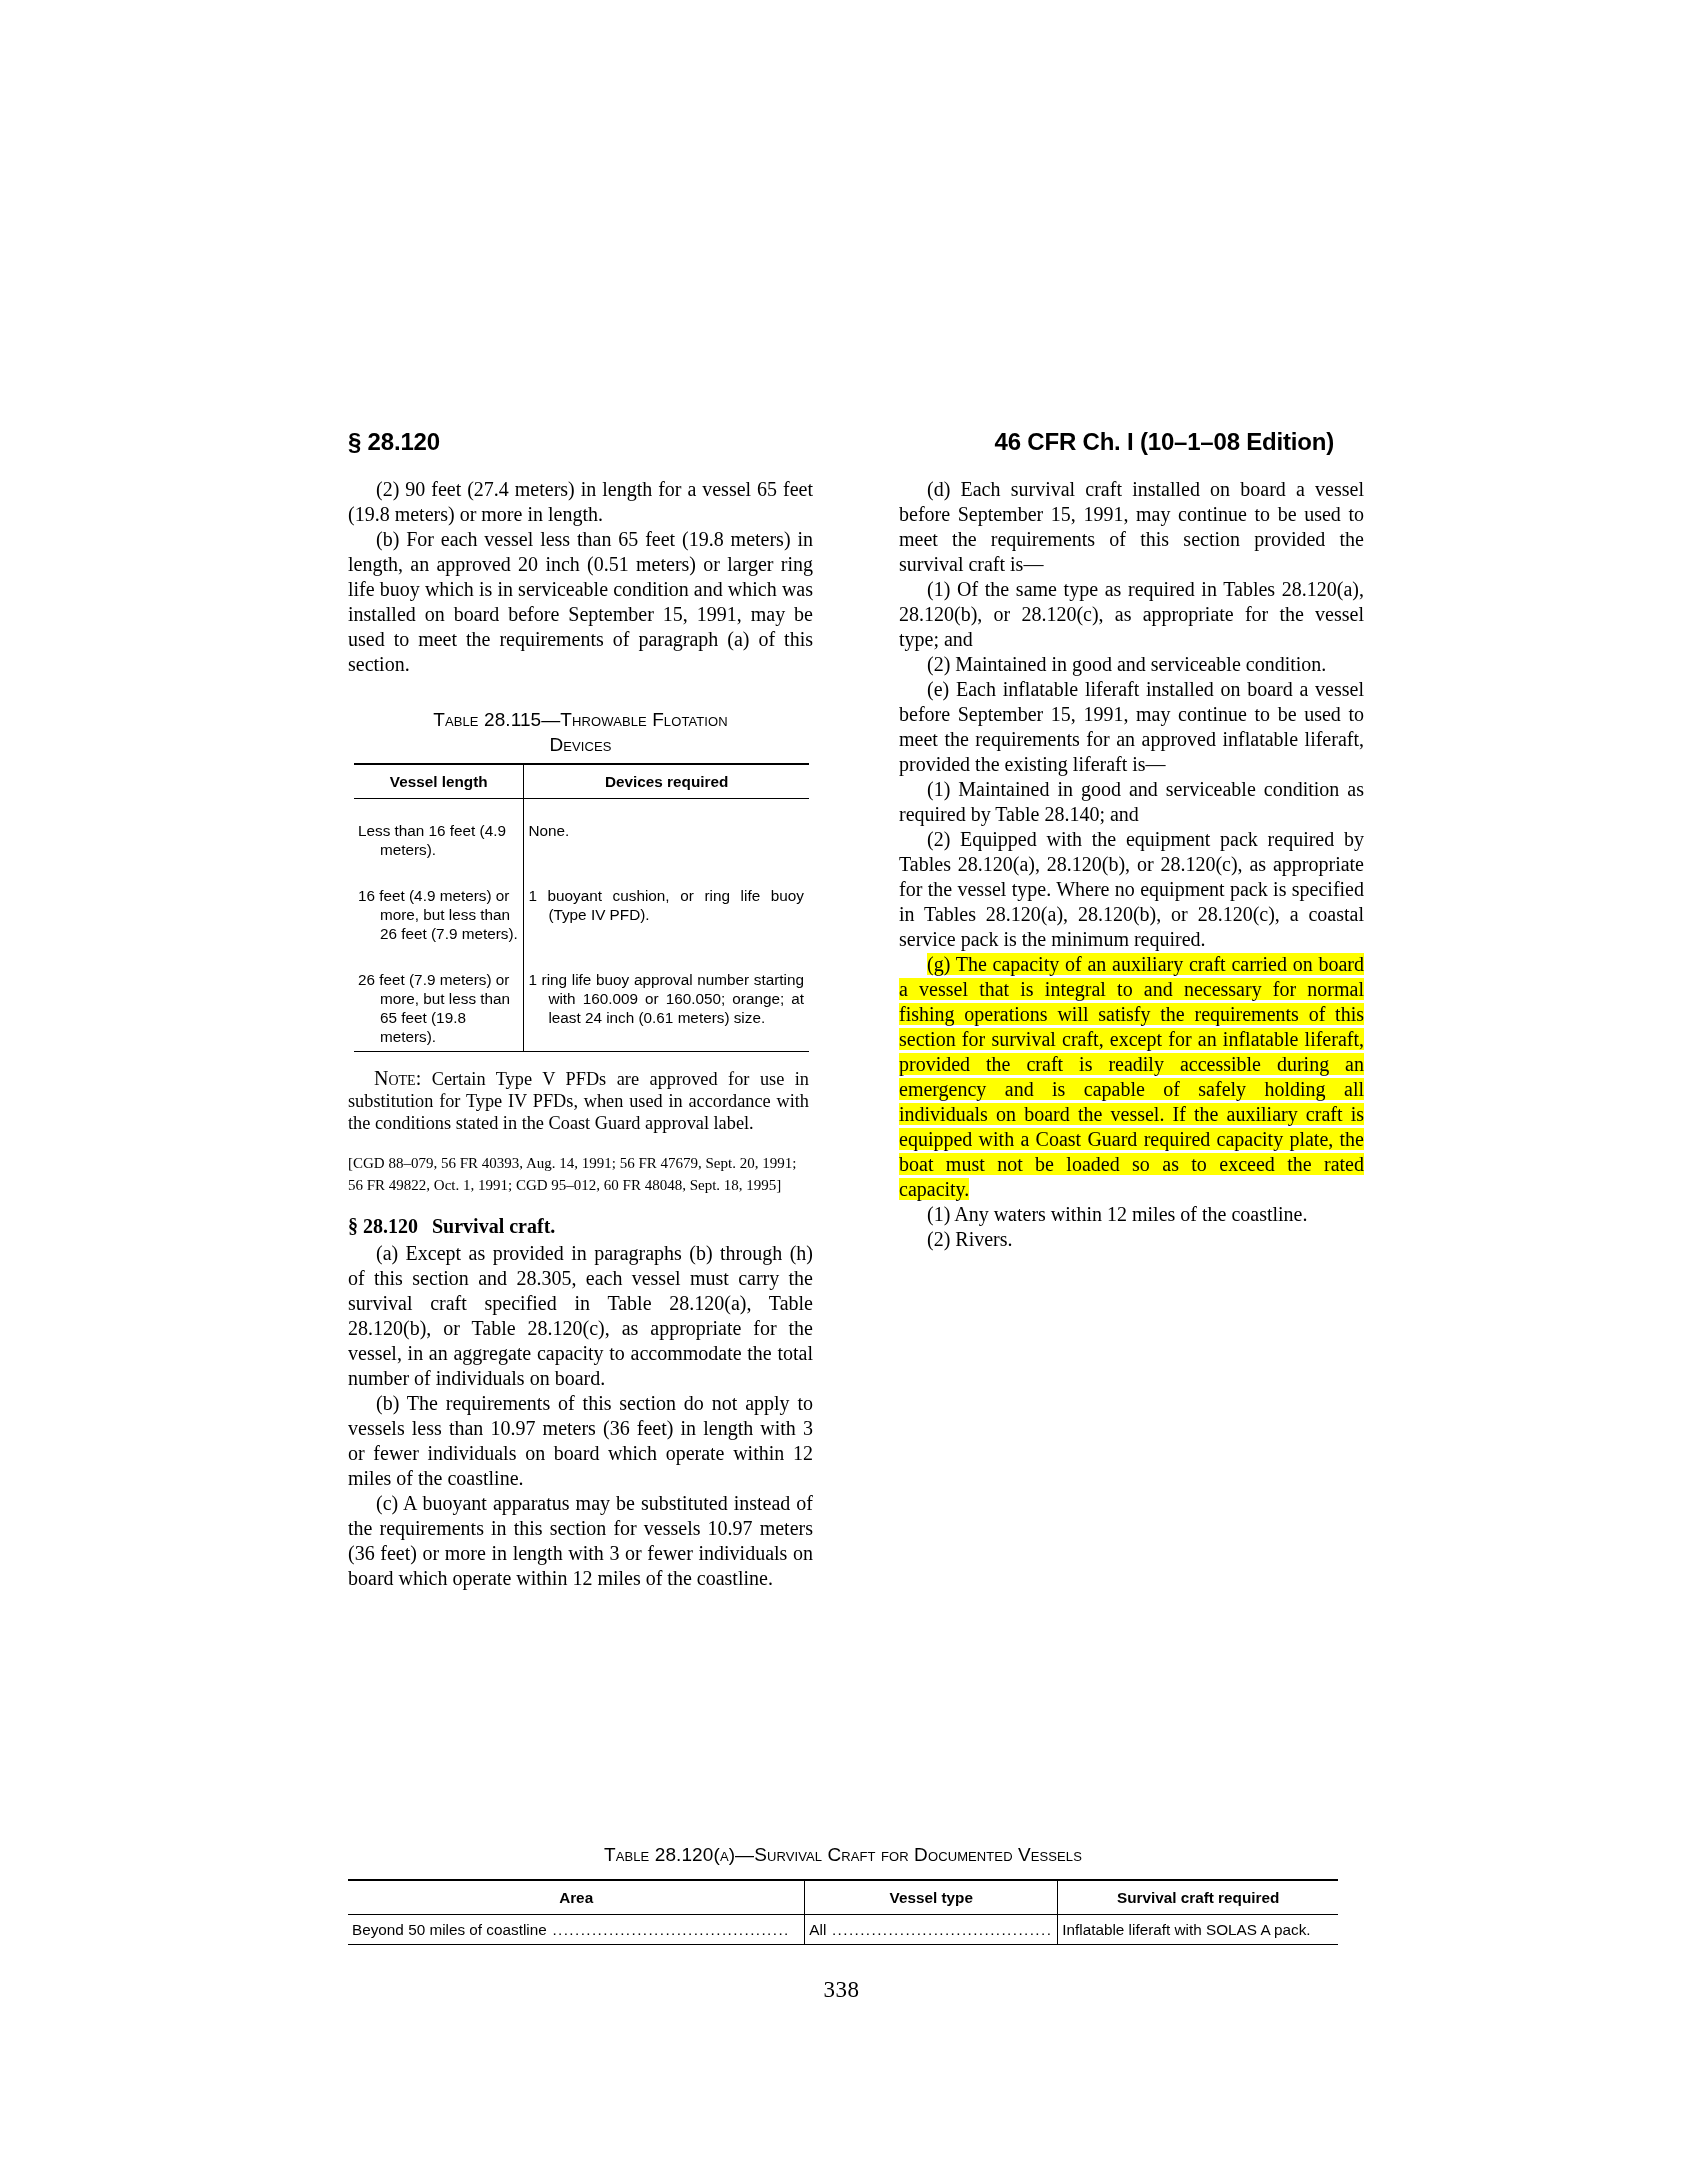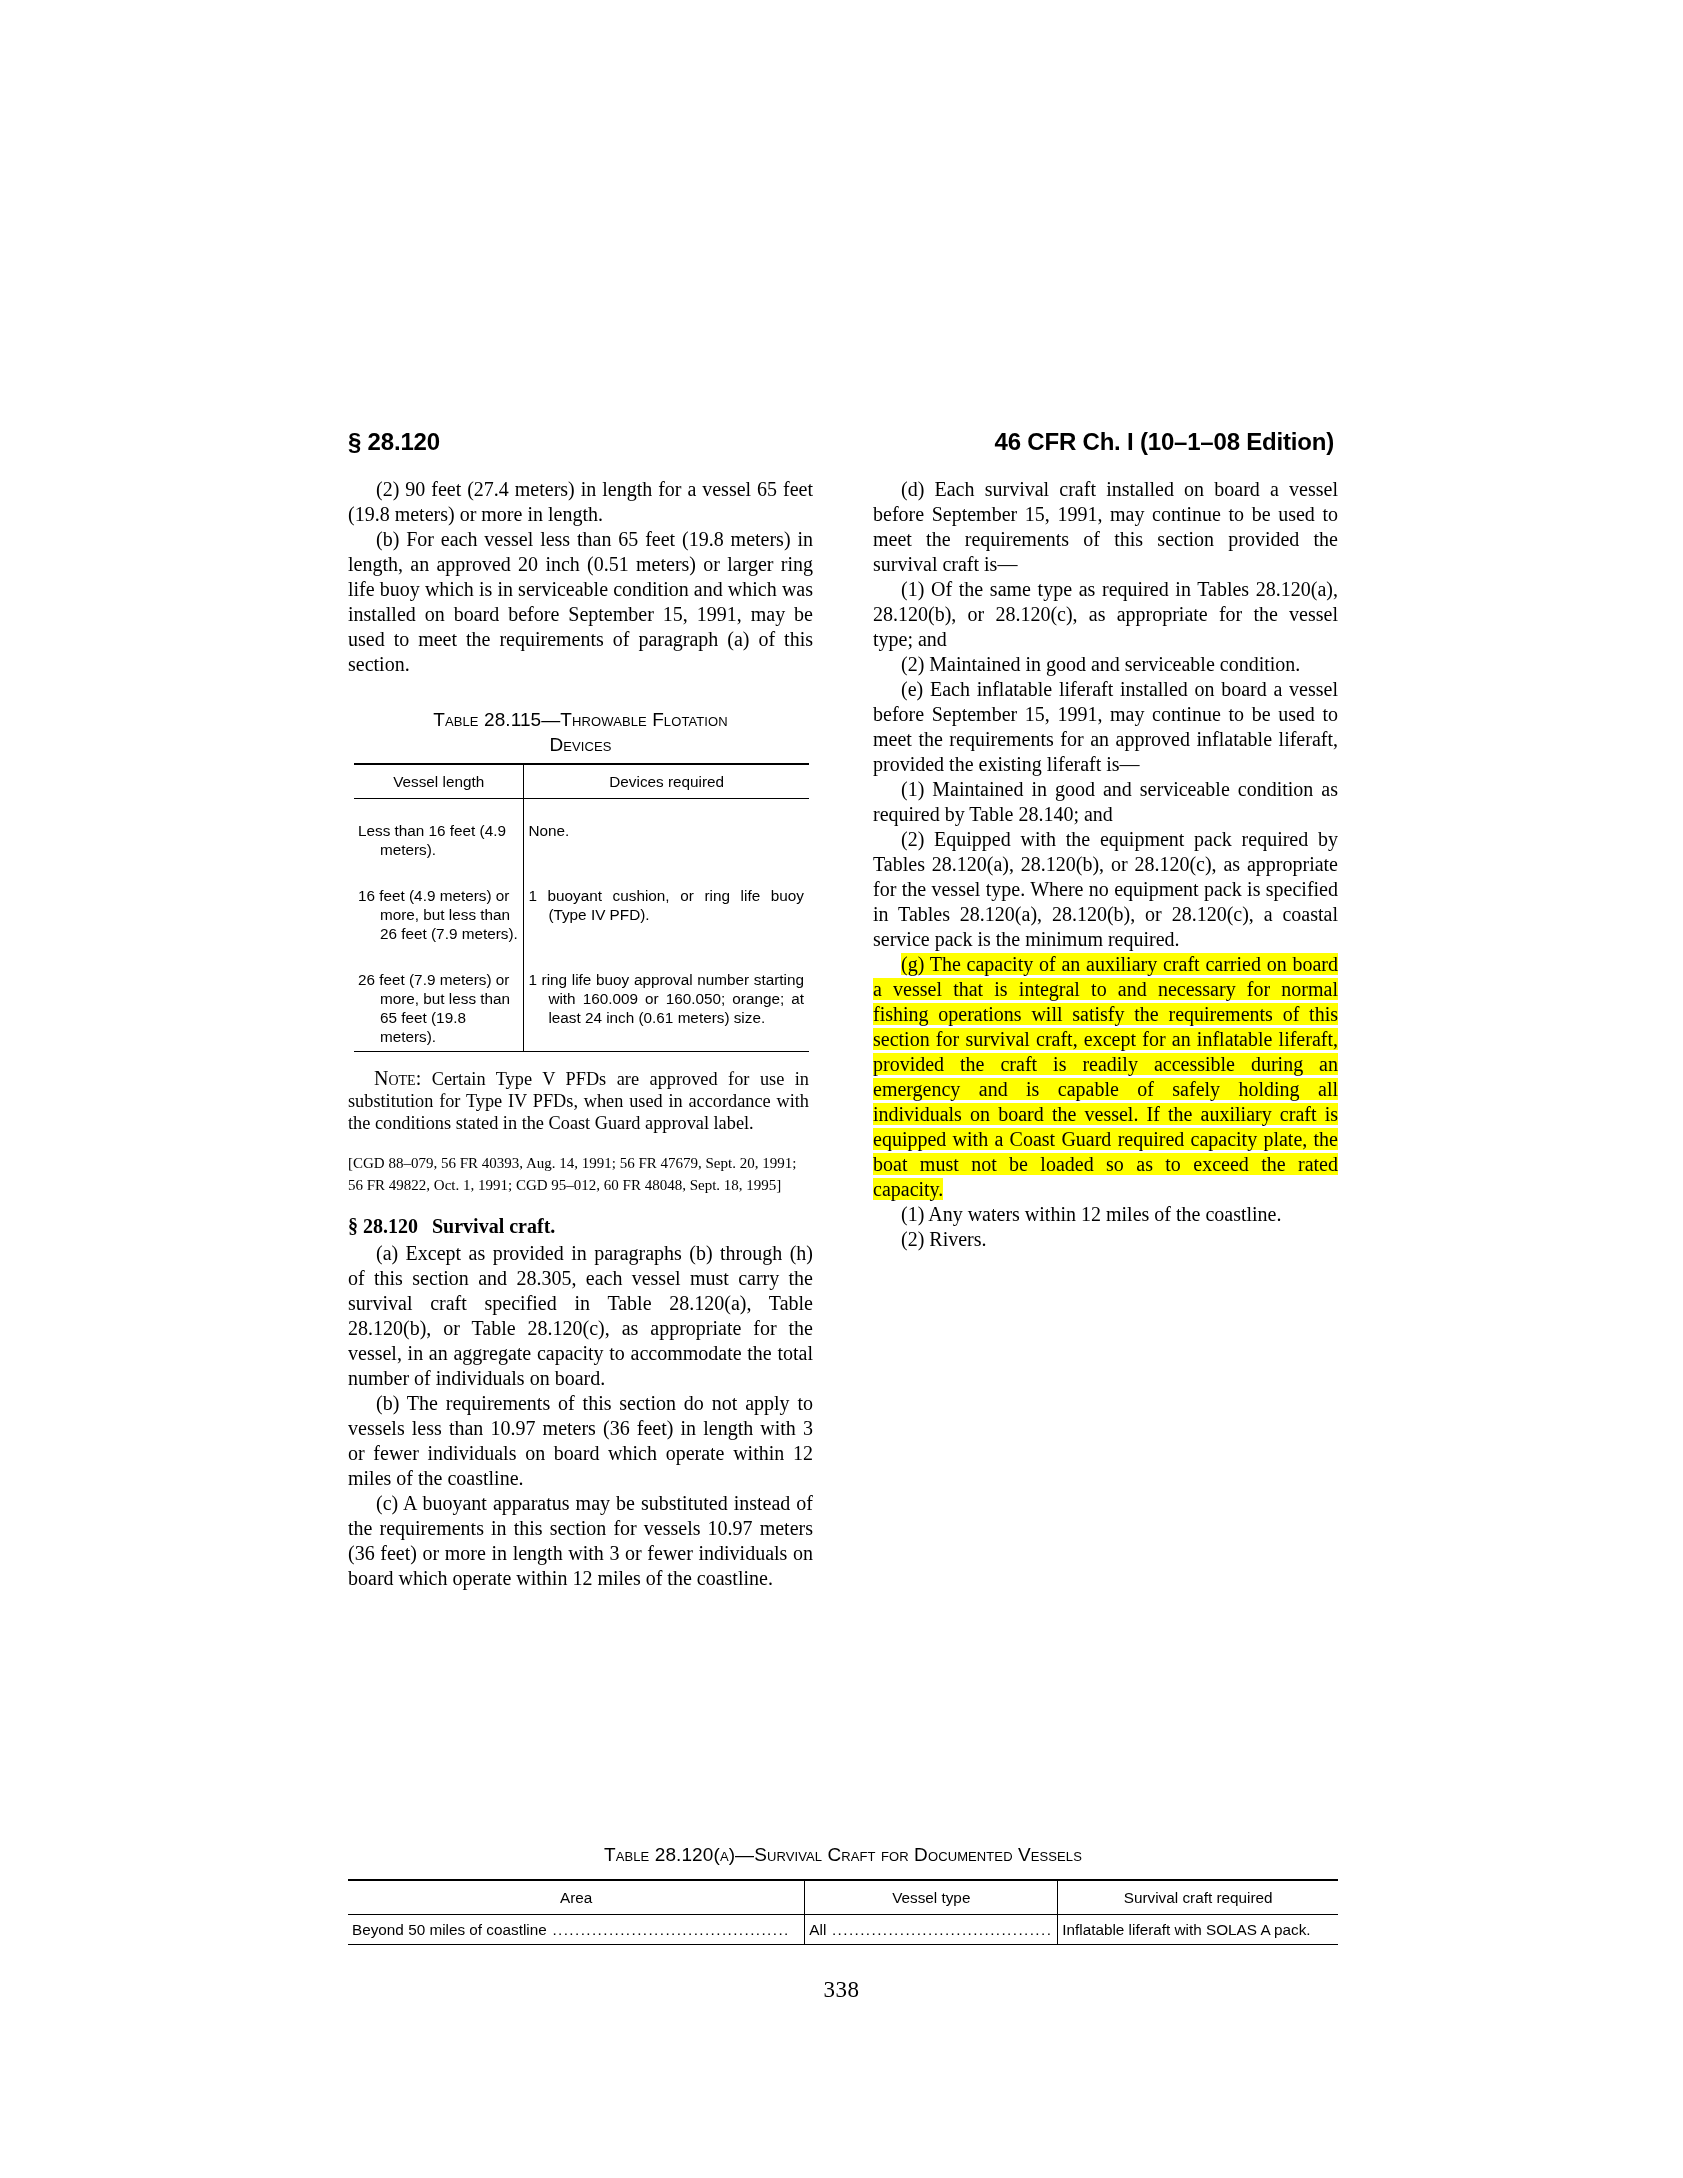--- a/index.html
+++ b/index.html
@@ -46,21 +46,21 @@
     left: 348px;
     top: 477px;
     width: 990px;
   }
   .col {
     position: absolute;
     top: 0;
     width: 465px;
   }
   .col-left  { left: 0px; }
-  .col-right { left: 525px; }
+  .col-right { left: 551px; }
 
   p.body {
     margin: 0;
     font-size: 20px;
     line-height: 25px;
     text-align: justify;
     text-indent: 28px;
     -webkit-hyphens: manual;
     hyphens: manual;
     word-spacing: 0px;
@@ -106,21 +106,21 @@
   }
 
   table.cfr {
     border-collapse: collapse;
     width: 100%;
     font-family: "Liberation Sans", "DejaVu Sans", sans-serif;
     font-size: 15.3px;
     line-height: 19px;
   }
   table.cfr th {
-    font-weight: normal;
+    font-weight: bold;
     text-align: center;
     padding: 7px 4px 7px 4px;
     border-top: 2.5px solid #000;
     border-bottom: 1.2px solid #000;
   }
   table.cfr td {
     vertical-align: top;
     padding: 5px 5px 5px 4px;
   }
   table.cfr tbody tr:last-child td { border-bottom: 1.2px solid #000; }

